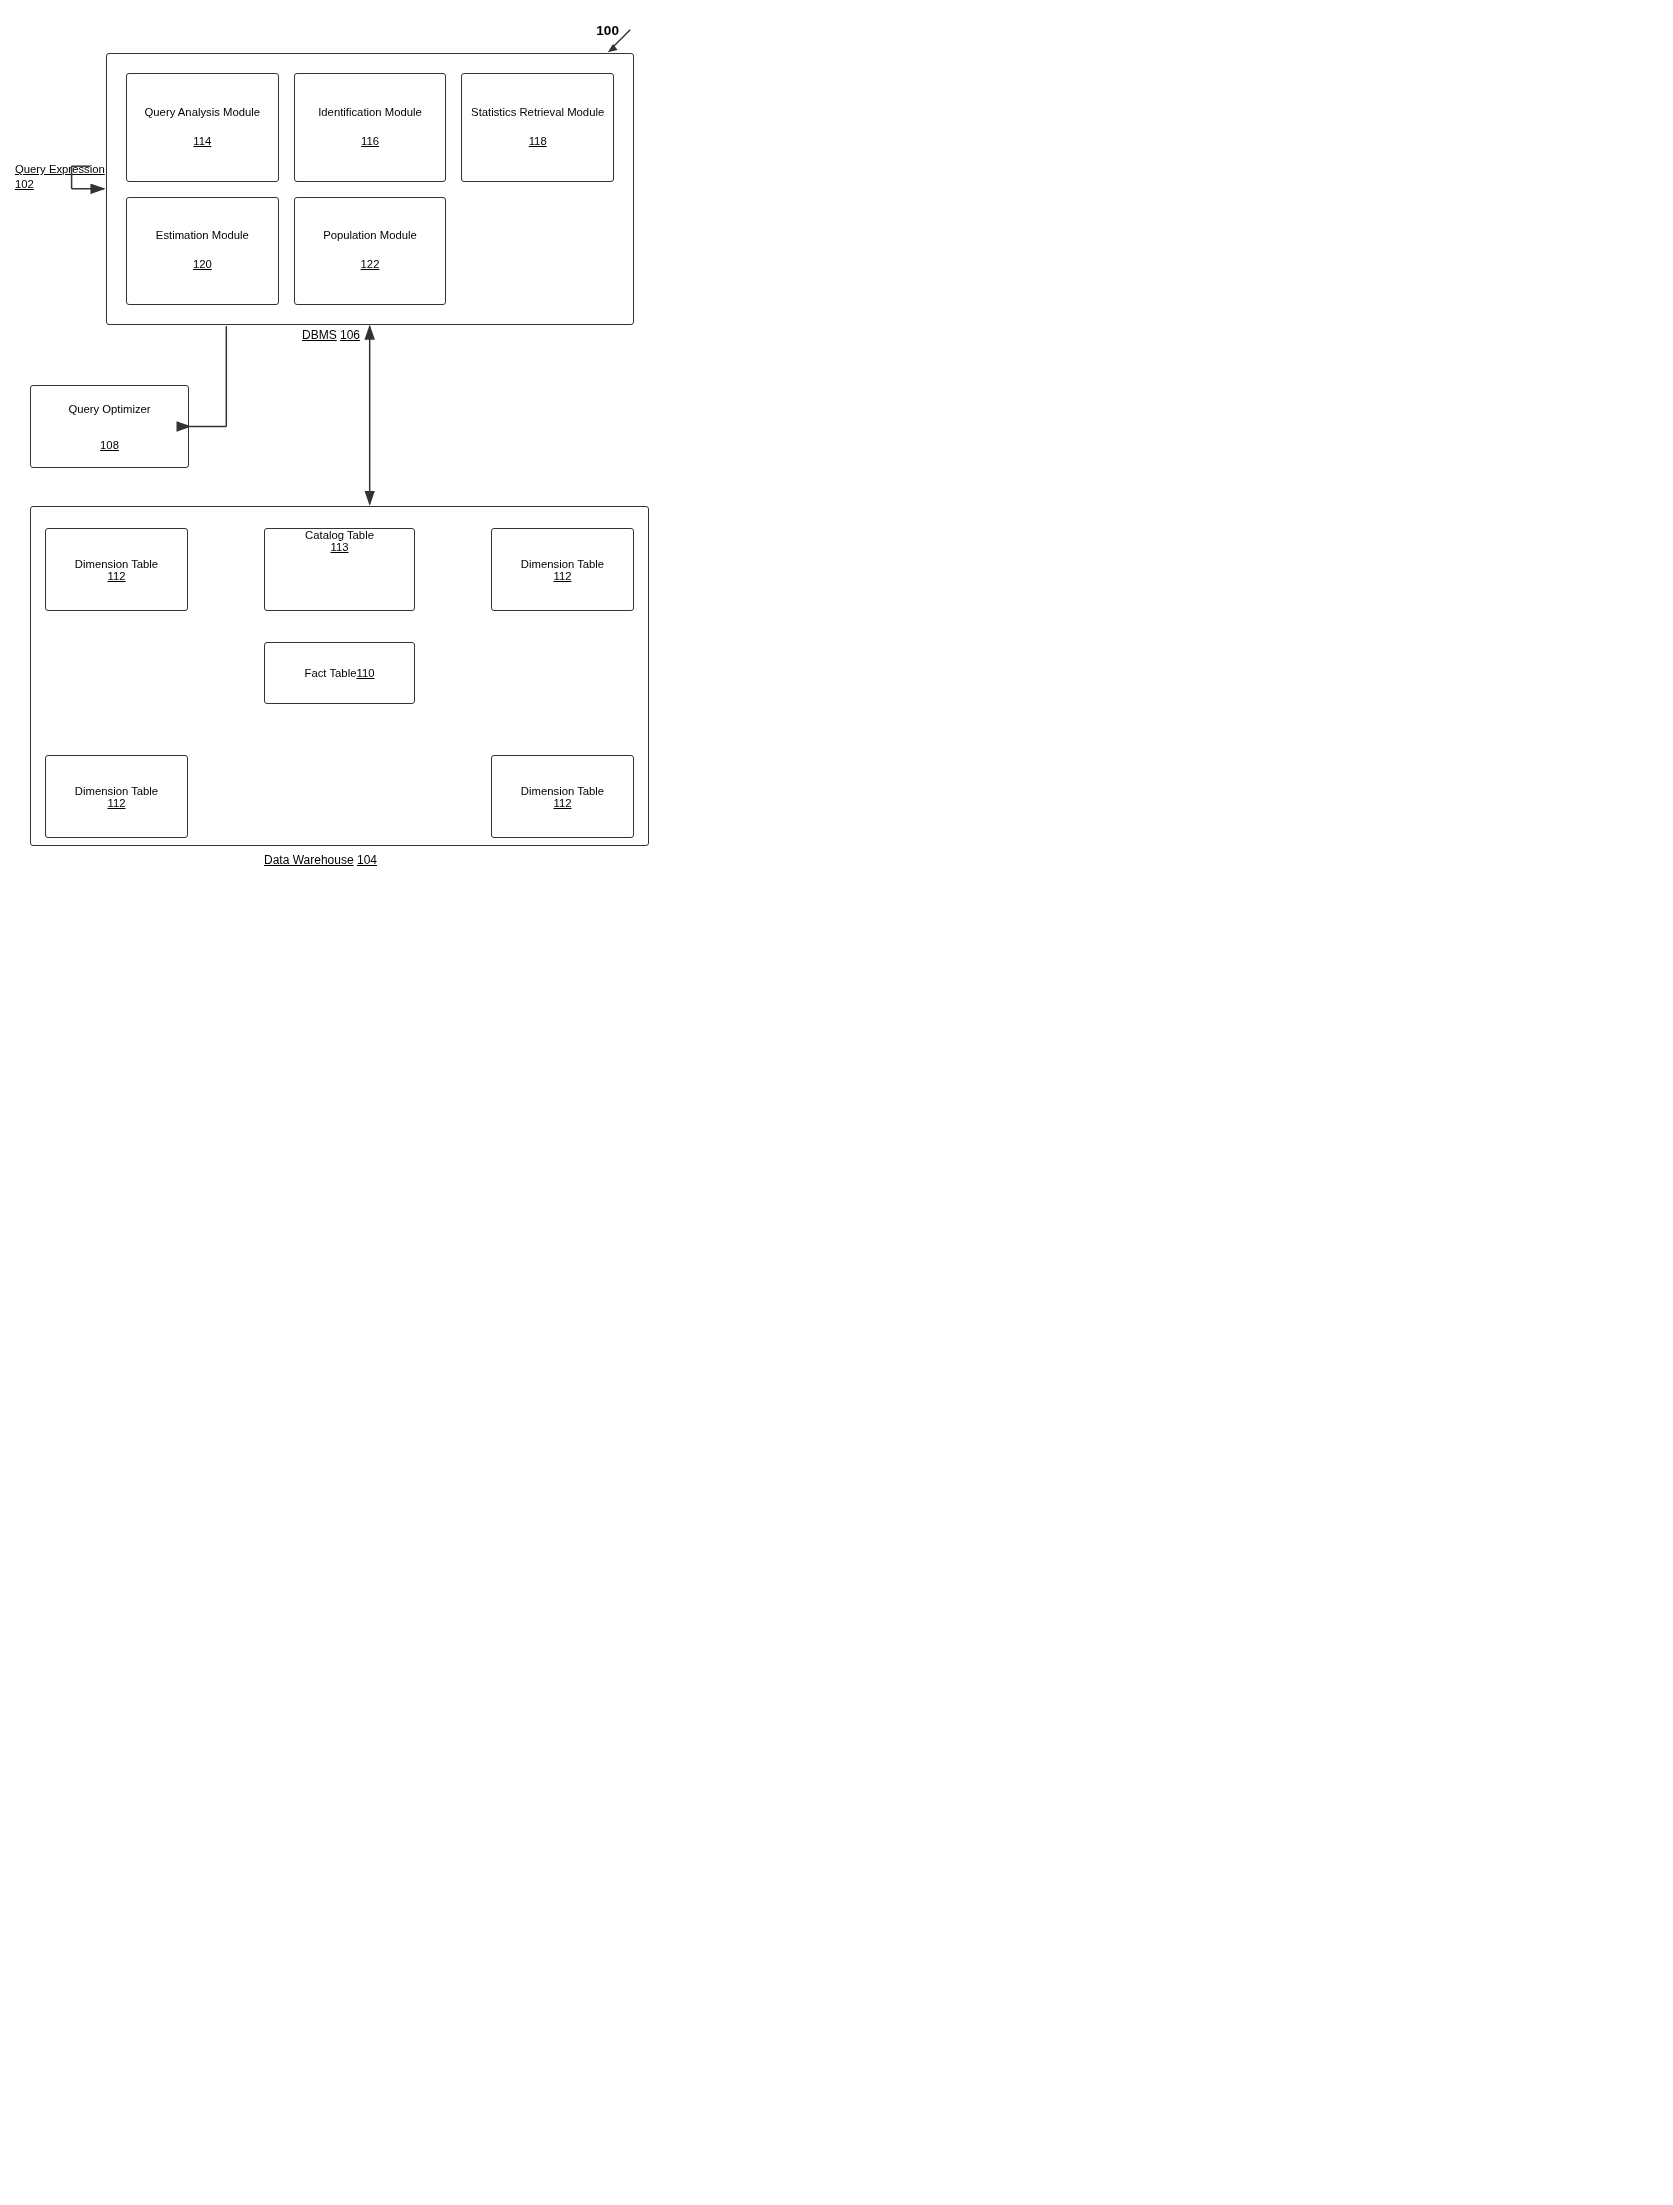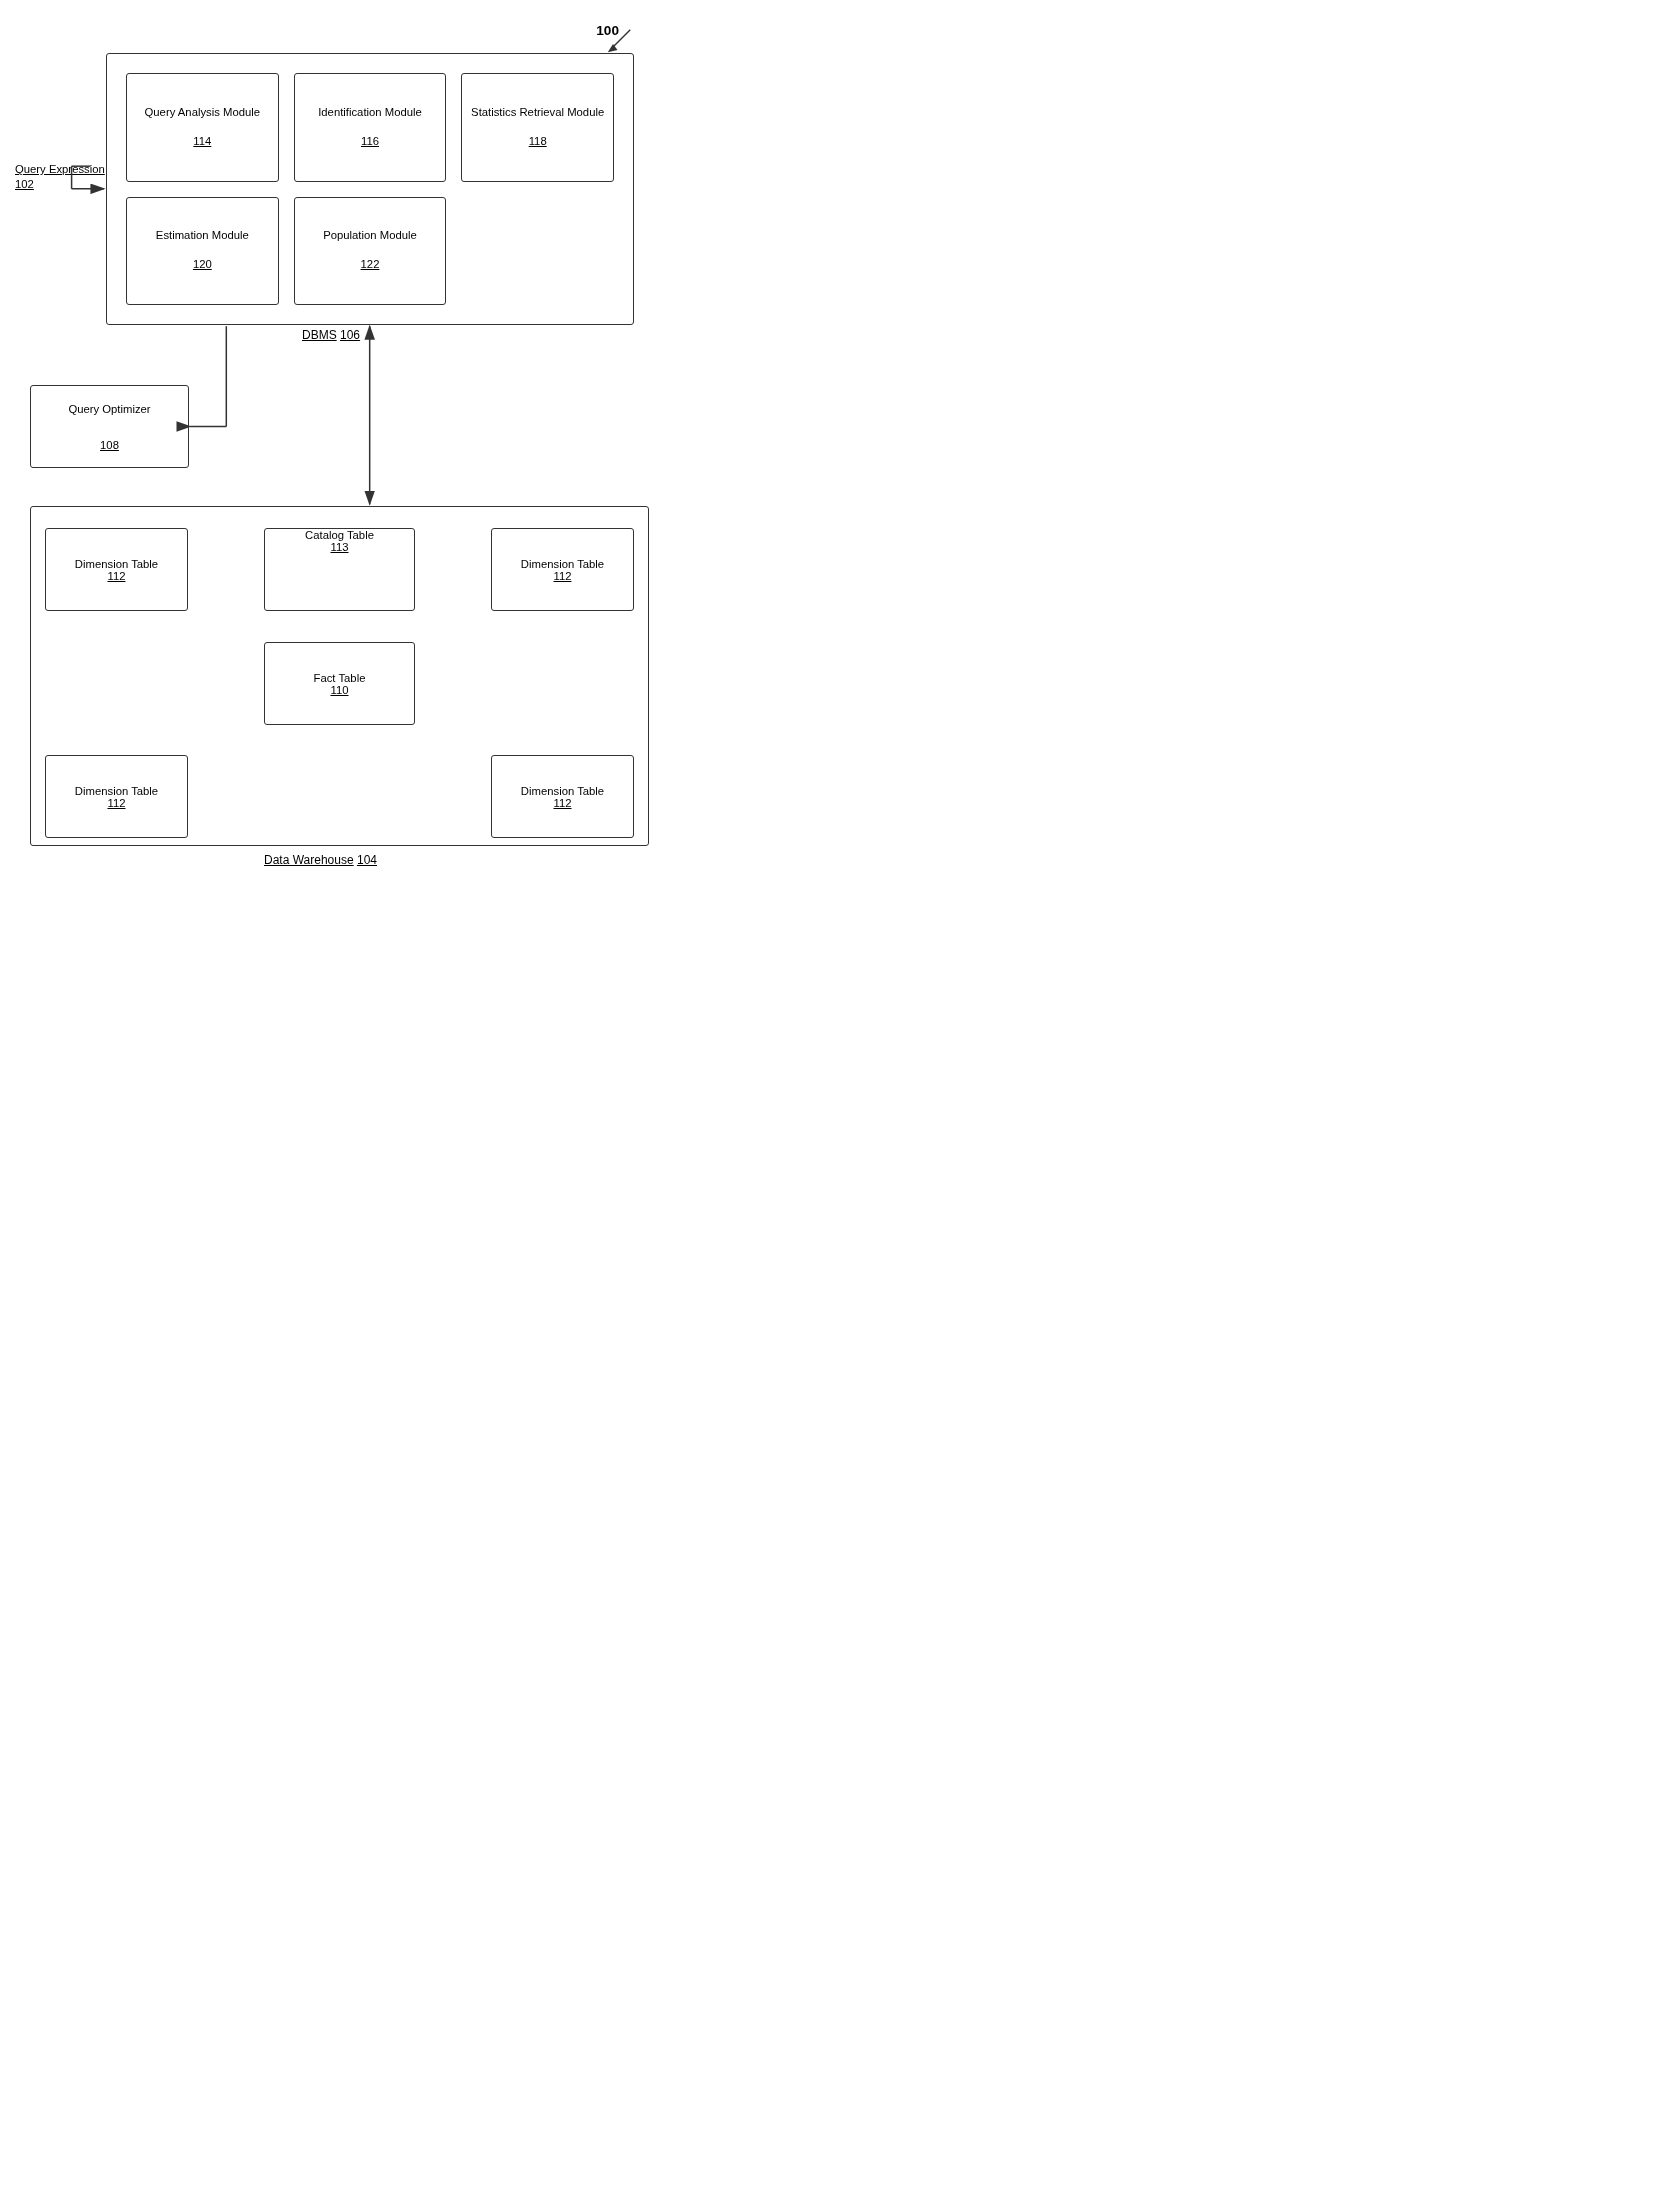--- a/index.html
+++ b/index.html
@@ -184,25 +184,25 @@
       text-align: center;
       font-size: 11.3px;
       background: #fff;
     }
 
     .fact-table {
       position: absolute;
       top: 627px;
       left: 249px;
       width: 151px;
-      height: 83px;
-      border: 1.5px solid #333;
-      border-radius: 3px;
-      display: flex;
-      flex-direction: column;
+      height: 62px;
+      border: 1.5px solid #333;
+      border-radius: 3px;
+      display: flex;
+      flex-direction: row;
       align-items: center;
       justify-content: center;
       text-align: center;
       font-size: 11.3px;
       background: #fff;
     }
 
     .dim-table-bl {
       position: absolute;
       top: 740px;

